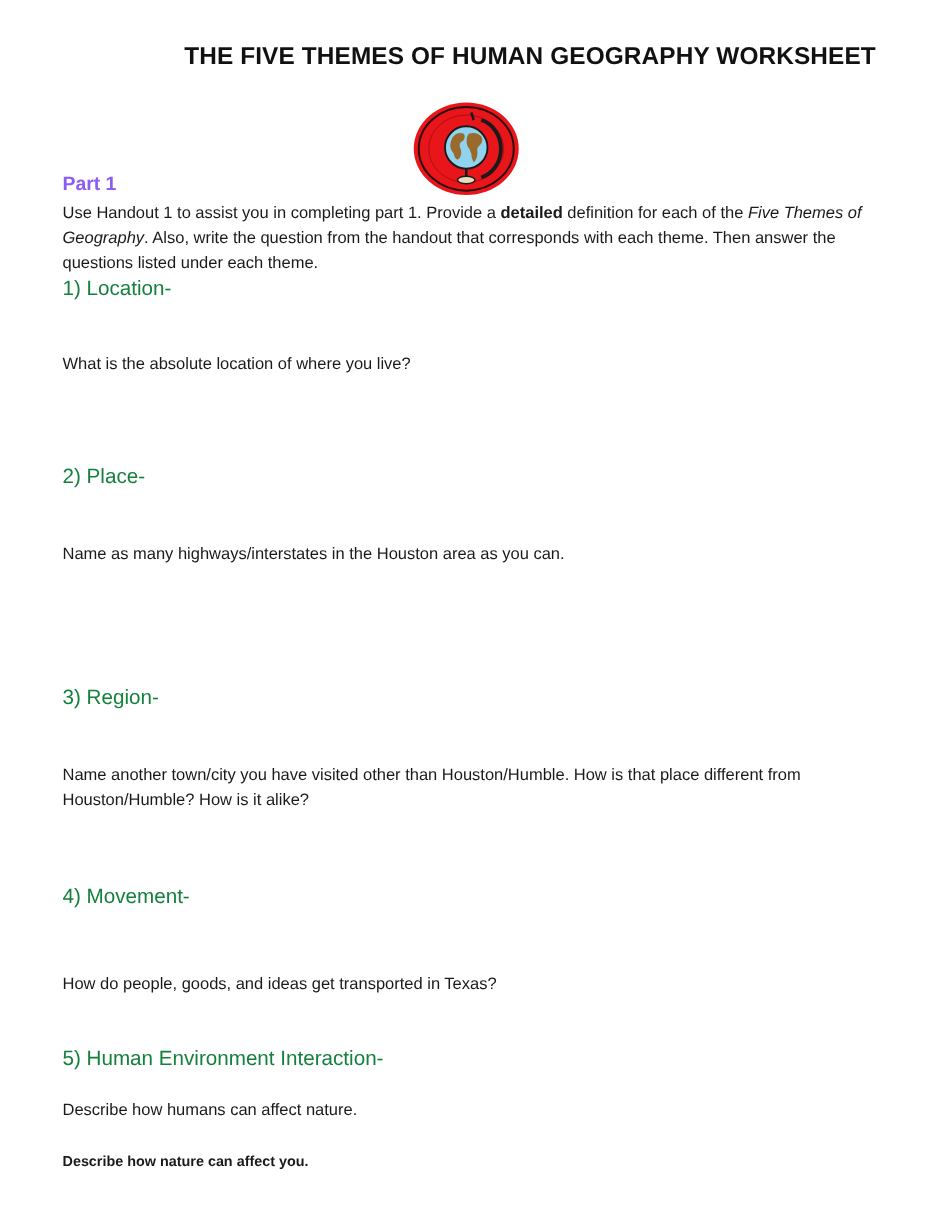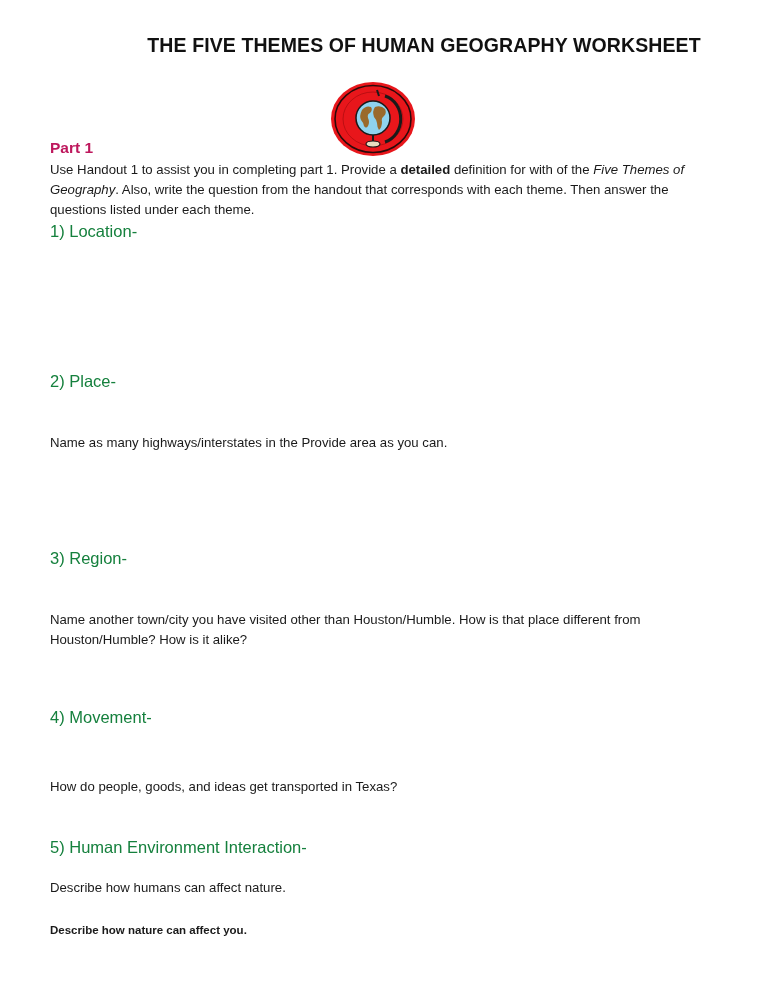--- a/index.html
+++ b/index.html
@@ -11,21 +11,21 @@
     .page { position: absolute; left: 0; top: 0; width: 760px; height: 984px; }
     .title {
       position: absolute; left: 0; width: 760px; top: 34px;
       text-align: center; font-weight: bold; font-size: 19.5px;
       letter-spacing: 0.1px; color: #111; padding-left: 44px;
     }
     .globe {
       position: absolute; left: 329px; top: 80px; width: 88px; height: 78px;
     }
     .part-label {
-      position: absolute; left: 50px; top: 139px; font-weight: bold; font-size: 15.5px; color: #be185d;
+      position: absolute; left: 50px; top: 139px; font-weight: bold; font-size: 15.5px; color: #8b5cf6;
     }
     .instructions {
       position: absolute; left: 50px; top: 160px; width: 640px;
       font-size: 13.2px; line-height: 20px; color: #1a1a1a;
     }
     .instructions b { font-weight: bold; }
     .instructions i { font-style: italic; }
     .heading {
       position: absolute; left: 50px; font-size: 16.5px; color: #15803d;
     }
@@ -55,27 +55,28 @@
       <path d="M46 27 q6 -2 10 2 q2 4 -1 7 q-3 2 -2 6 q0 5 -3 8 q-2 -3 -2 -7 q-1 -4 -3 -6 q-2 -6 1 -10z" fill="#9a6a2c"></path>
 
       <line x1="44" y1="55" x2="44" y2="62" stroke="#1a1a1a" stroke-width="2"></line>
       <ellipse cx="44" cy="64" rx="7" ry="3" fill="#e7dcc0" stroke="#1a1a1a" stroke-width="1.2"></ellipse>
     </svg>
   </div>
 
   <div class="part-label">Part 1</div>
 
   <div class="instructions">
-    <span>Use Handout 1 to assist you in completing part 1. Provide a </span><b>detailed</b><span> definition for with of the </span><i>Five Themes of Geography</i><span>. Also, write the question from the handout that corresponds with each theme. Then answer the questions listed under each theme.</span>
+    <span>Use Handout 1 to assist you in completing part 1. Provide a </span><b>detailed</b><span> definition for each of the </span><i>Five Themes of Geography</i><span>. Also, write the question from the handout that corresponds with each theme. Then answer the questions listed under each theme.</span>
   </div>
 
   <div class="heading" style="top:222px;">1) Location-</div>
+  <div class="q" style="top:281px;">What is the absolute location of where you live?</div>
 
   <div class="heading" style="top:372px;">2) Place-</div>
-  <div class="q" style="top:433px;">Name as many highways/interstates in the Provide area as you can.</div>
+  <div class="q" style="top:433px;">Name as many highways/interstates in the Houston area as you can.</div>
 
   <div class="heading" style="top:549px;">3) Region-</div>
   <div class="q" style="top:610px;">Name another town/city you have visited other than Houston/Humble. How is that place different from Houston/Humble? How is it alike?</div>
 
   <div class="heading" style="top:708px;">4) Movement-</div>
   <div class="q" style="top:777px;">How do people, goods, and ideas get transported in Texas?</div>
 
   <div class="heading" style="top:838px;">5) Human Environment Interaction-</div>
   <div class="q" style="top:878px;">Describe how humans can affect nature.</div>
   <div class="q small" style="top:920px;">Describe how nature can affect you.</div>

